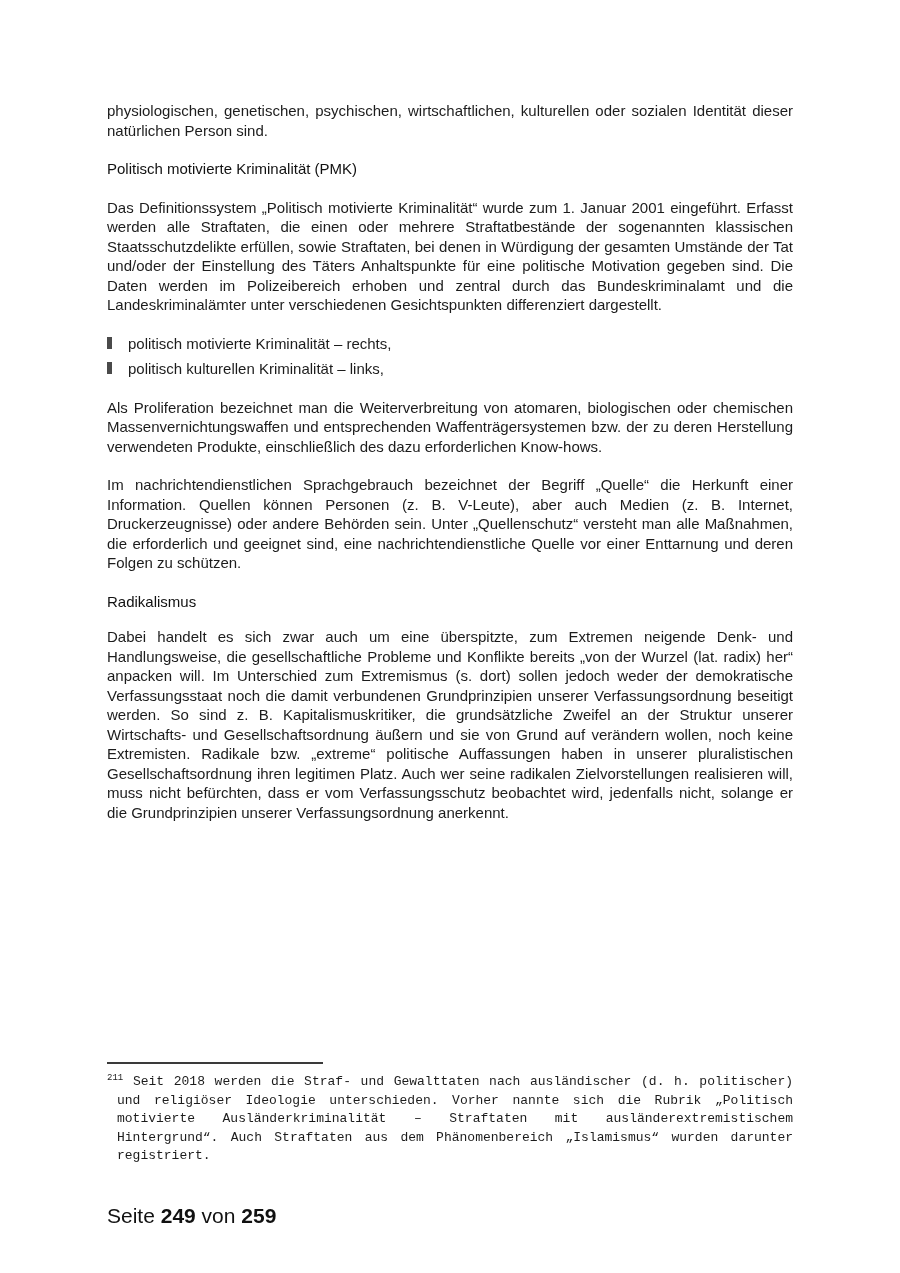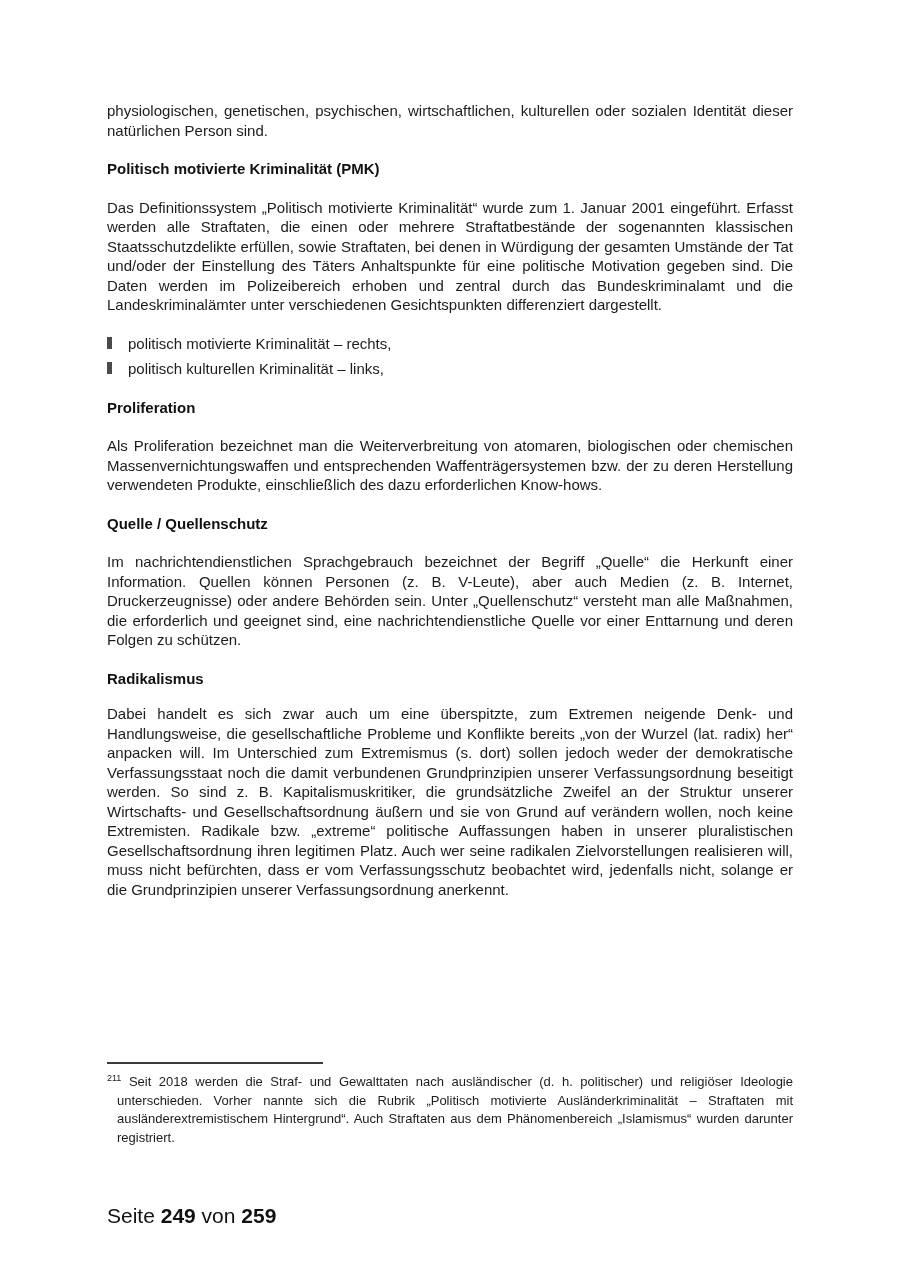--- a/index.html
+++ b/index.html
@@ -20,21 +20,21 @@
   }
   p.body-text {
     font-size: 15px;
     line-height: 19.5px;
     text-align: justify;
     margin: 0 0 19px 0;
   }
   h2.doc-heading {
     font-size: 15px;
     line-height: 19.5px;
-    font-weight: bold;
+    font-weight: normal;
     margin: 19px 0 19px 0;
     color: #111;
   }
   h2.doc-heading.tight { margin-bottom: 16px; }
   ul.bullets {
     list-style: none;
     margin: 0 0 19px 0;
   }
   ul.bullets li {
     display: flex;
@@ -71,20 +71,21 @@
     width: 216px;
     border-top: 2px solid #3a3a3a;
     margin-bottom: 9px;
   }
   p.footnote-text {
     font-size: 13px;
     line-height: 18.5px;
     text-align: justify;
     padding-left: 10px;
     text-indent: -10px;
+    font-family: Liberation Mono, monospace;
   }
   p.footnote-text sup.fn-ref { font-size: 9px; }
   .page-footer {
     position: absolute;
     top: 1206px;
     left: 107px;
     font-size: 21px;
     line-height: 19px;
     color: #111;
   }
@@ -106,25 +107,23 @@
     <li>
       <span class="bullet-marker"></span>
       <span class="bullet-body">politisch motivierte Kriminalität – rechts,</span>
     </li>
     <li>
       <span class="bullet-marker"></span>
       <span class="bullet-body">politisch kulturellen Kriminalität – links,</span>
     </li>
   </ul>
 
-  <h2 class="doc-heading">Proliferation</h2>
 
   <p class="body-text">Als Proliferation bezeichnet man die Weiterverbreitung von atomaren, biologischen oder chemischen Massenvernichtungswaffen und entsprechenden Waffenträgersystemen bzw. der zu deren Herstellung verwendeten Produkte, einschließlich des dazu erforderlichen Know-hows.</p>
 
-  <h2 class="doc-heading">Quelle / Quellenschutz</h2>
 
   <p class="body-text">Im nachrichtendienstlichen Sprachgebrauch bezeichnet der Begriff „Quelle“ die Herkunft einer Information. Quellen können Personen (z. B. V-Leute), aber auch Medien (z. B. Internet, Druckerzeugnisse) oder andere Behörden sein. Unter „Quellenschutz“ versteht man alle Maßnahmen, die erforderlich und geeignet sind, eine nachrichtendienstliche Quelle vor einer Enttarnung und deren Folgen zu schützen.</p>
 
   <h2 class="doc-heading tight">Radikalismus</h2>
 
   <p class="body-text">Dabei handelt es sich zwar auch um eine überspitzte, zum Extremen neigende Denk- und Handlungsweise, die gesellschaftliche Probleme und Konflikte bereits „von der Wurzel (lat. radix) her“ anpacken will. Im Unterschied zum Extremismus (s. dort) sollen jedoch weder der demokratische Verfassungsstaat noch die damit verbundenen Grundprinzipien unserer Verfassungsordnung beseitigt werden. So sind z. B. Kapitalismuskritiker, die grundsätzliche Zweifel an der Struktur unserer Wirtschafts- und Gesellschaftsordnung äußern und sie von Grund auf verändern wollen, noch keine Extremisten. Radikale bzw. „extreme“ politische Auffassungen haben in unserer pluralistischen Gesellschaftsordnung ihren legitimen Platz. Auch wer seine radikalen Zielvorstellungen realisieren will, muss nicht befürchten, dass er vom Verfassungsschutz beobachtet wird, jedenfalls nicht, solange er die Grundprinzipien unserer Verfassungsordnung anerkennt.</p>
 
   <div class="footnote-block">
     <div class="footnote-rule"></div>
     <p class="footnote-text"><sup class="fn-ref">211</sup> <span>Seit 2018 werden die Straf- und Gewalttaten nach ausländischer (d. h. politischer) und religiöser Ideologie unterschieden. Vorher nannte sich die Rubrik „Politisch motivierte Ausländerkriminalität – Straftaten mit ausländerextremistischem Hintergrund“. Auch Straftaten aus dem Phänomenbereich „Islamismus“ wurden darunter registriert.</span></p>

